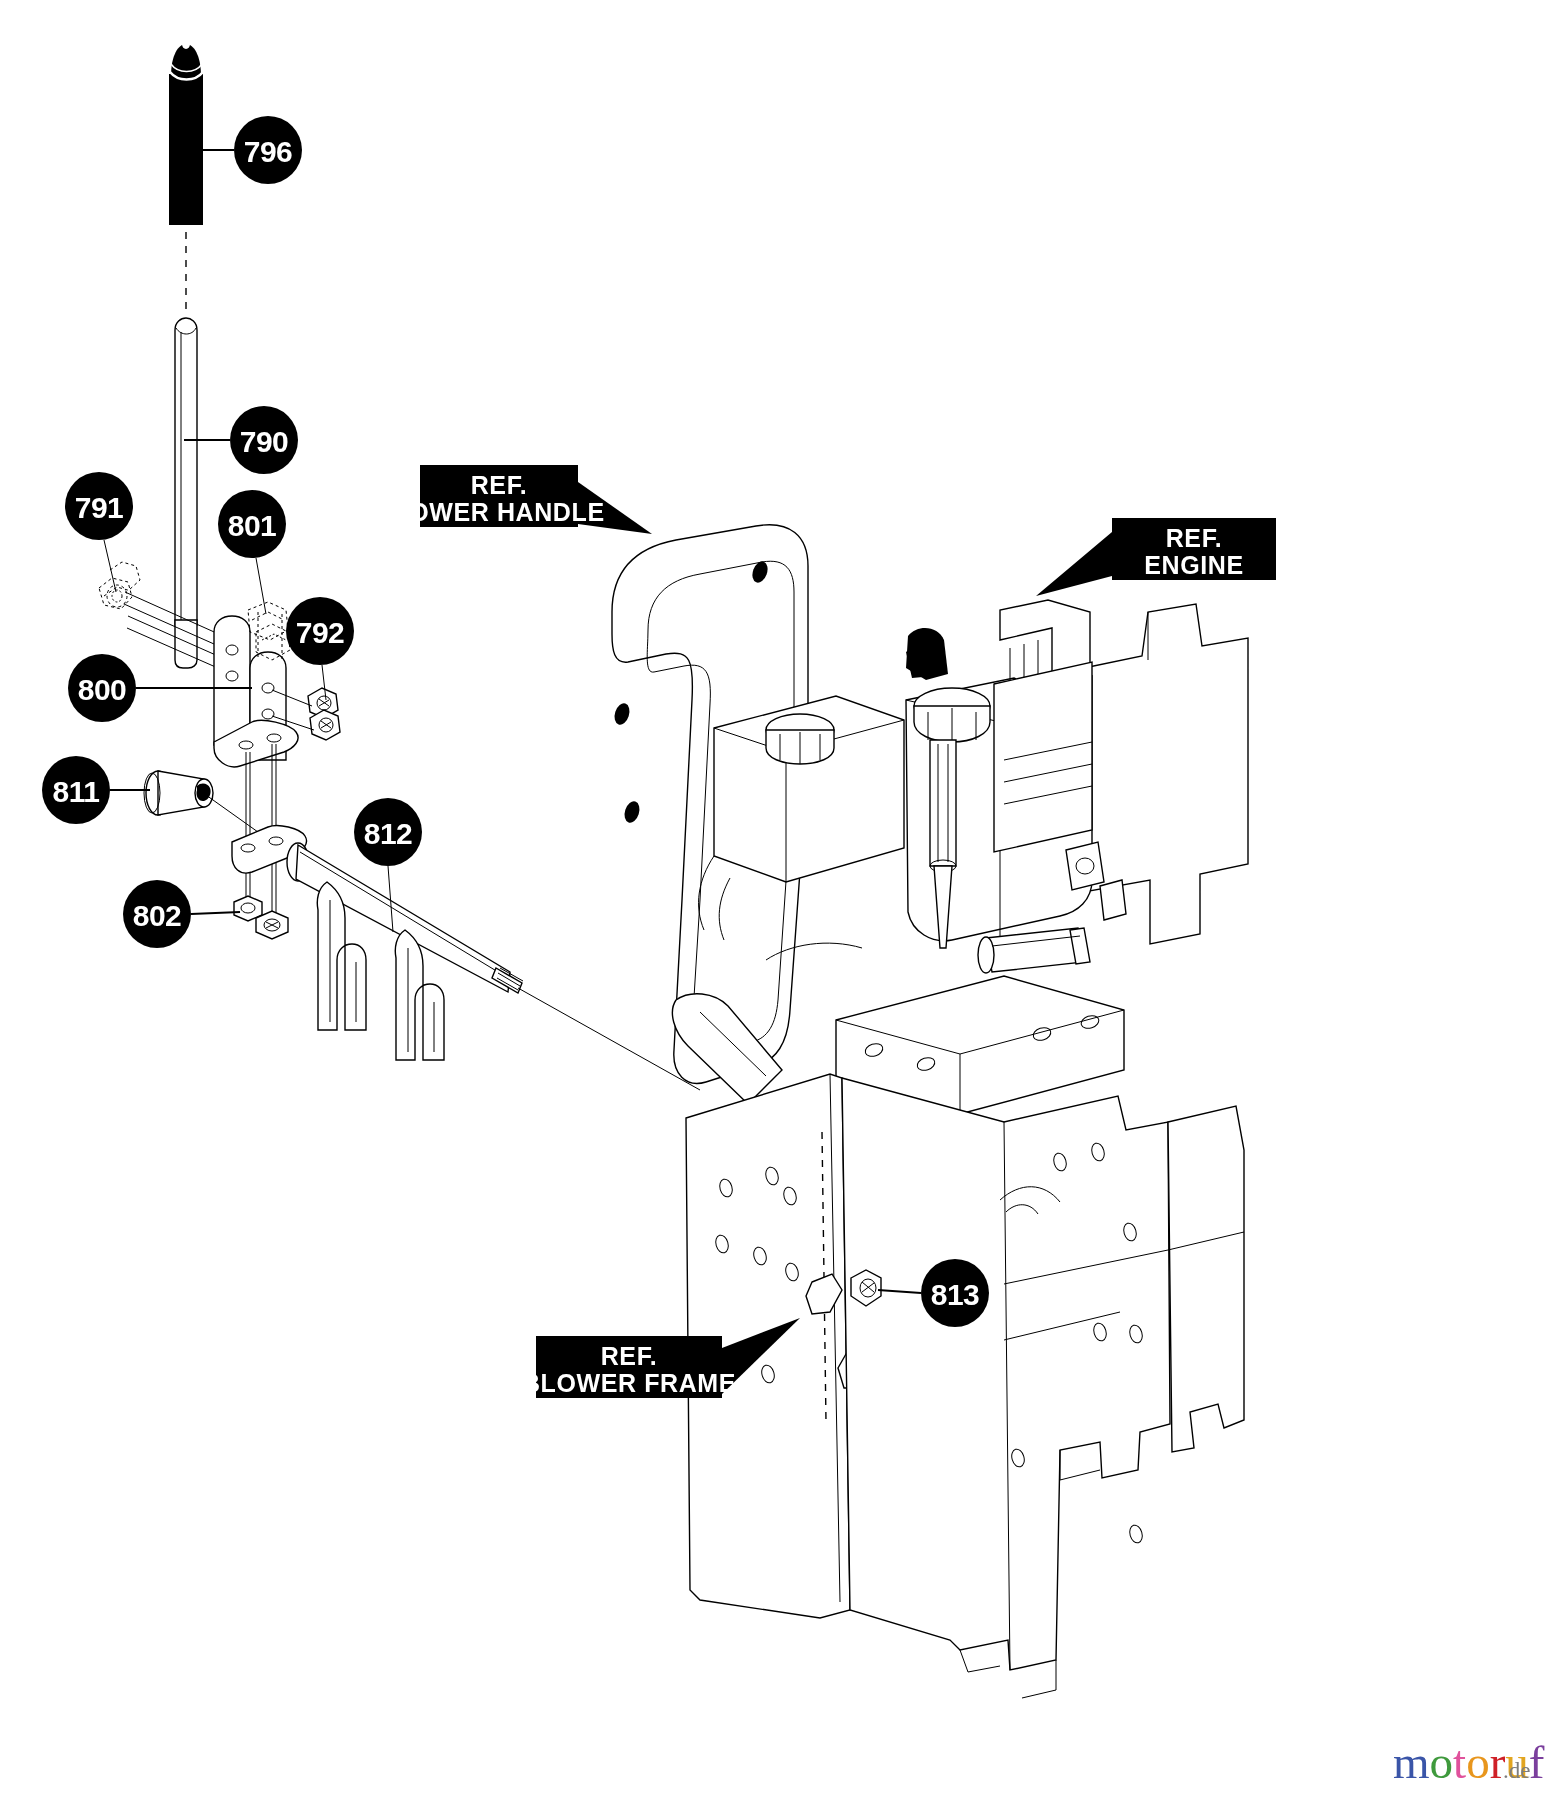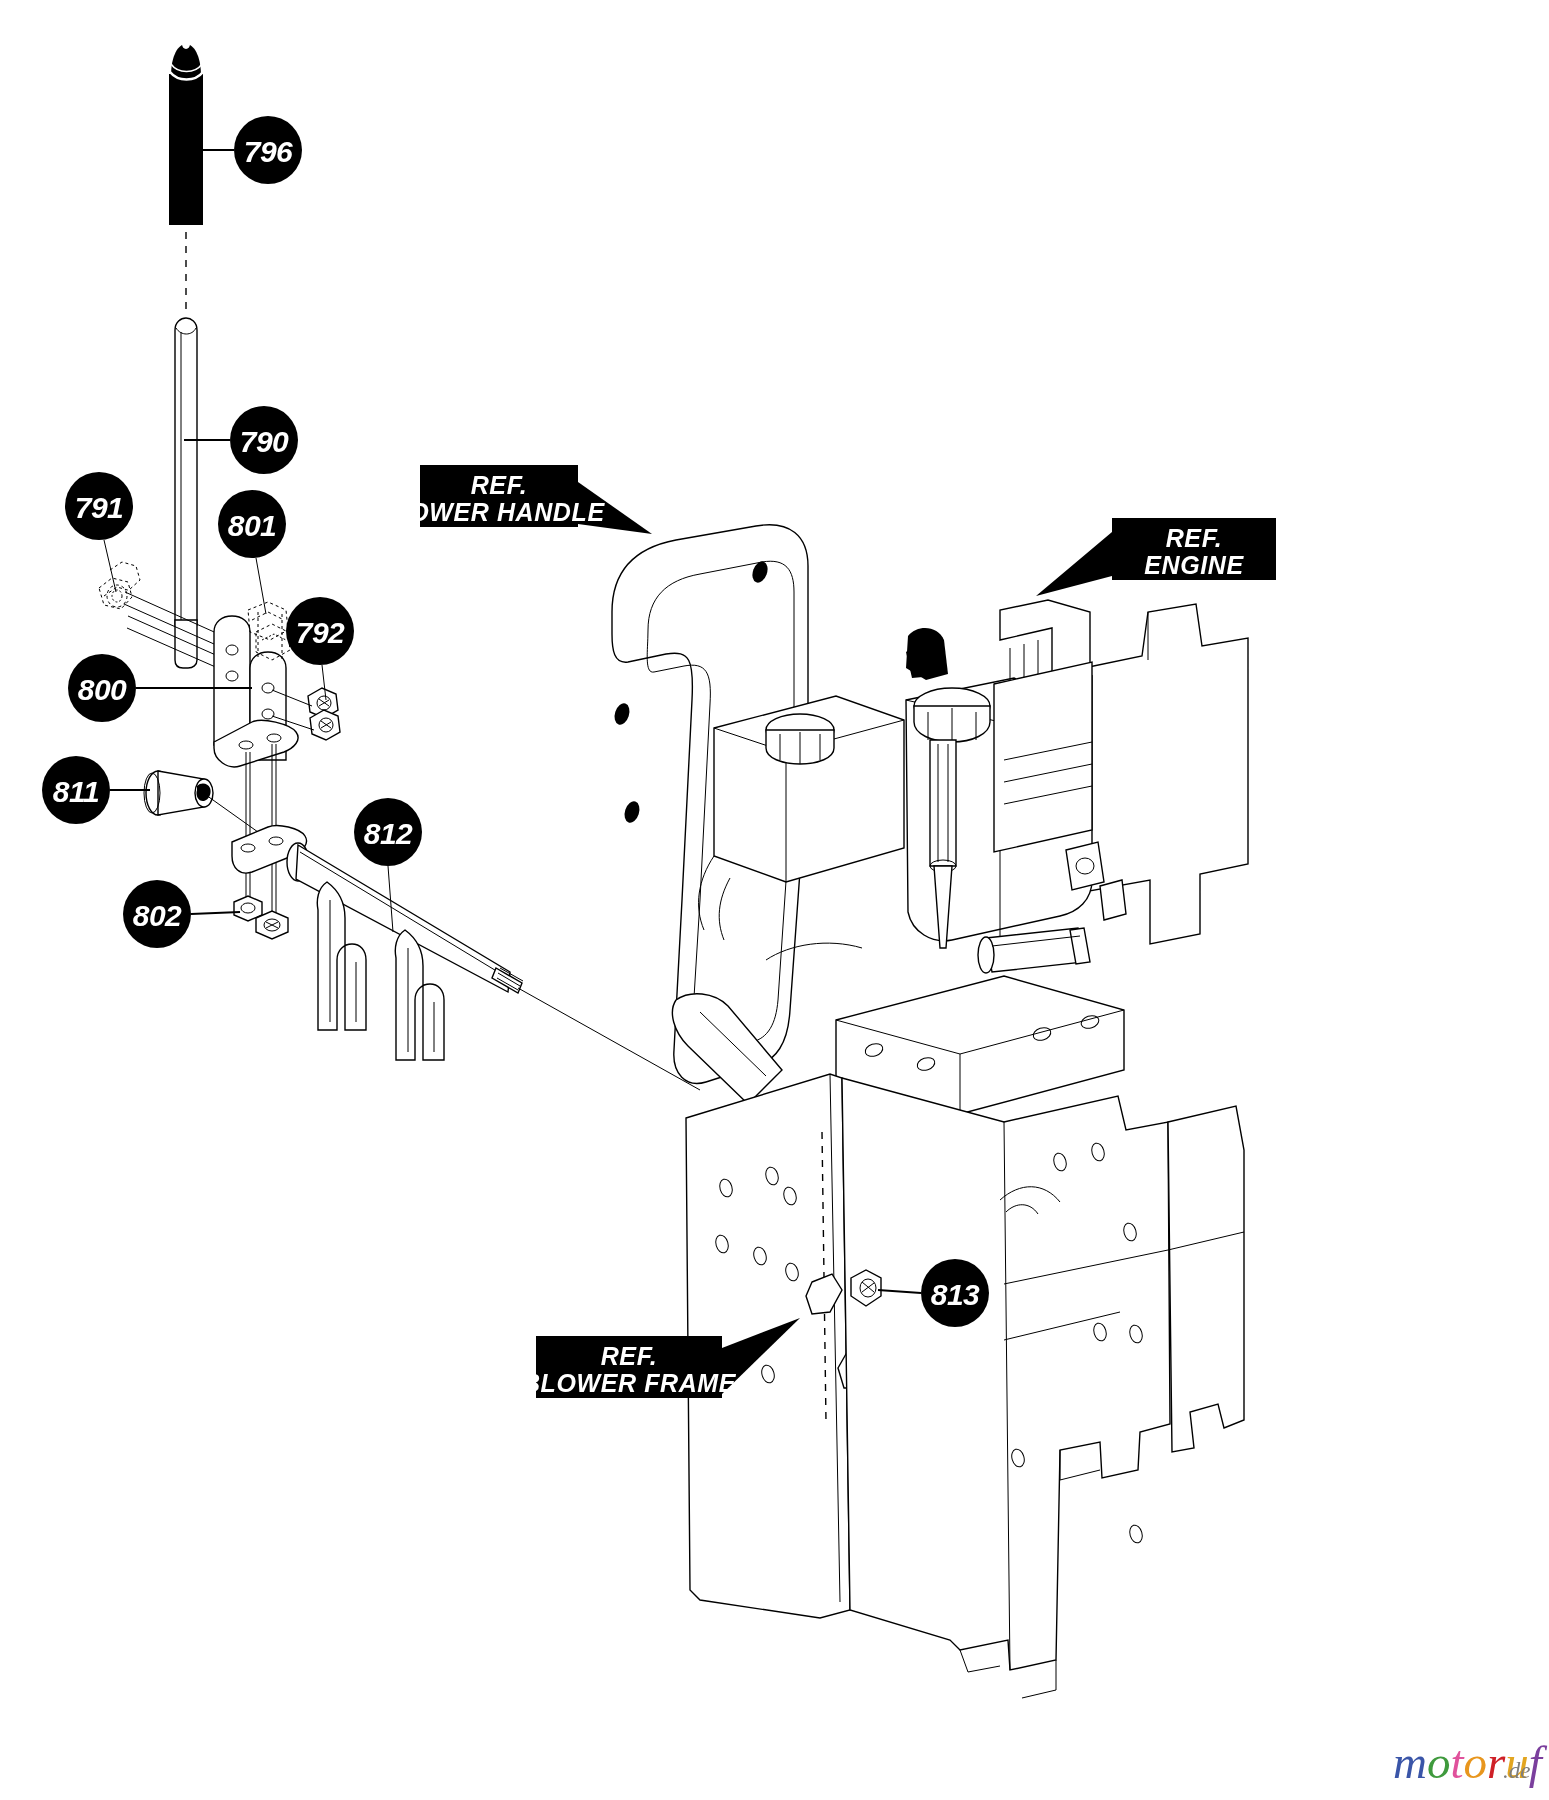--- a/index.html
+++ b/index.html
@@ -8,21 +8,20 @@
     margin: 0; padding: 0;
     background: #ffffff;
     font-family: "Liberation Sans", sans-serif;
   }
   #page {
     position: relative;
     width: 1549px;
     height: 1800px;
     background: #ffffff;
     overflow: hidden;
-    font-style: italic;
   }
   #diagram-svg {
     position: absolute;
     left: 0; top: 0;
     width: 1549px;
     height: 1800px;
   }
   .callout-text {
     font-family: "Liberation Sans", sans-serif;
     font-weight: bold;

